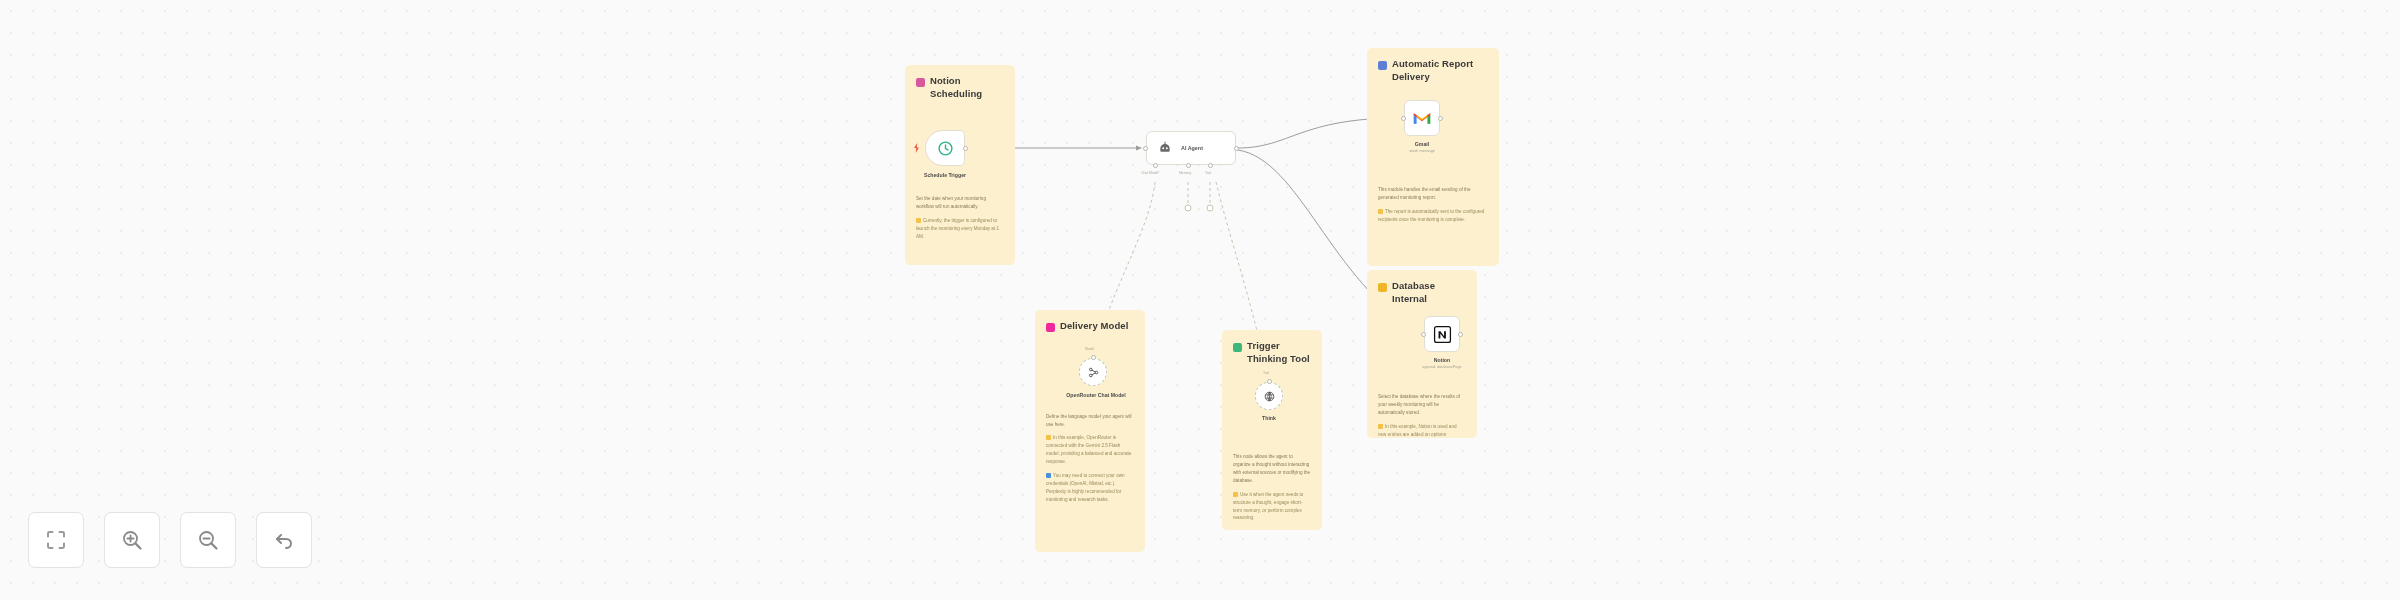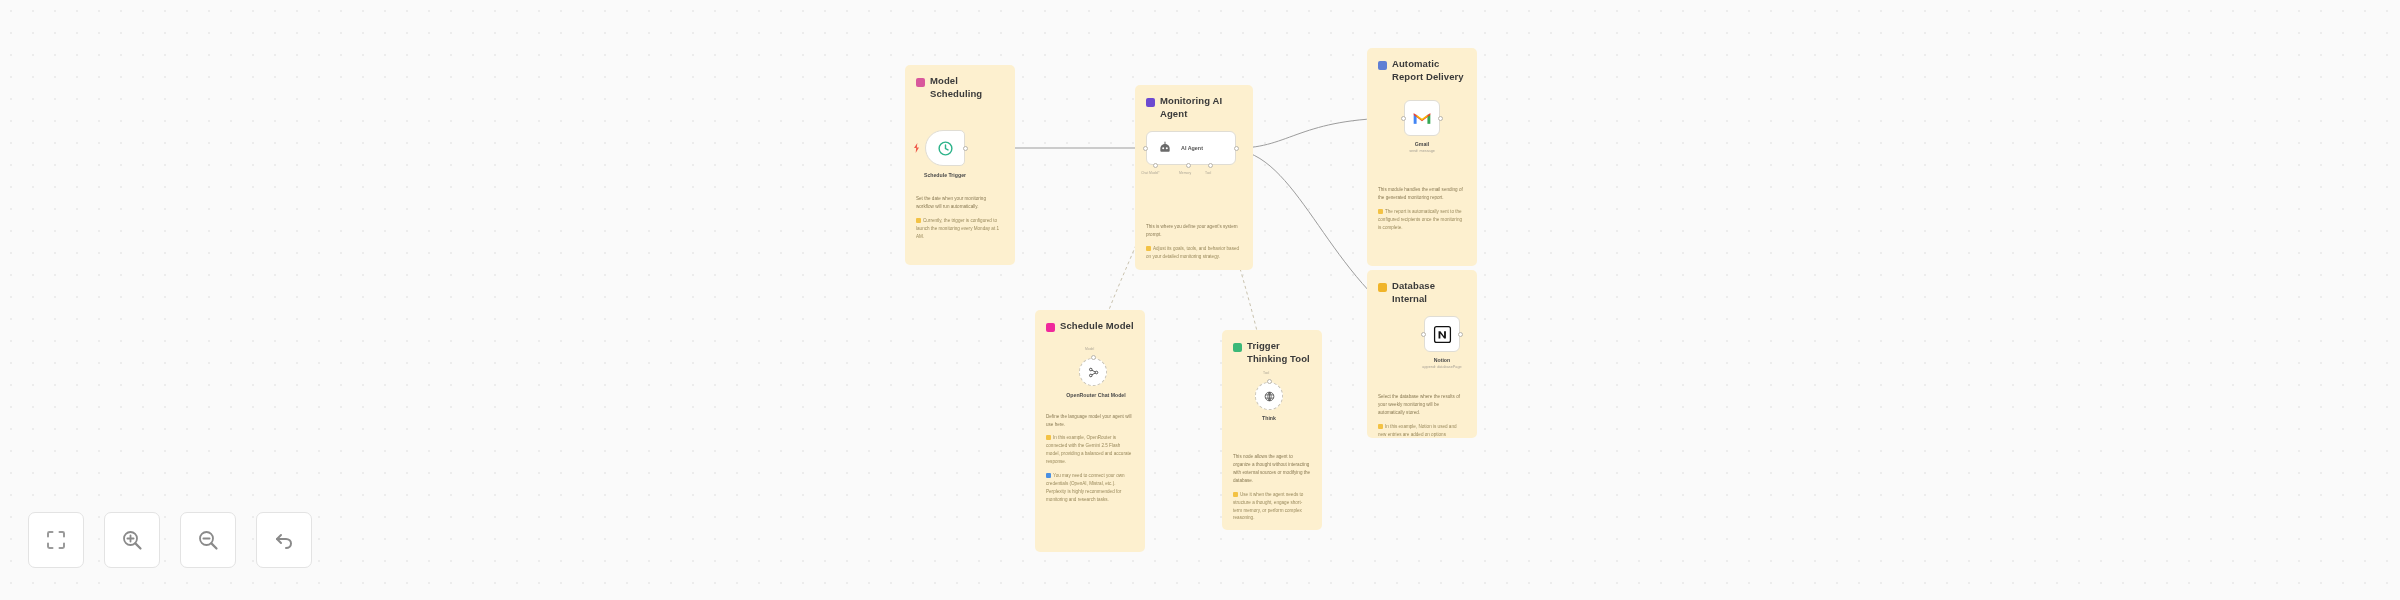--- a/index.html
+++ b/index.html
@@ -164,70 +164,60 @@
 
     <path d="M 1210 182 L 1210 205" stroke="#c9c2ae" stroke-width="1" fill="none" stroke-dasharray="3,3"></path>
     <circle cx="1210" cy="208" r="3" fill="#fff" stroke="#c9c2ae" stroke-width="1"></circle>
 
     <path d="M 1216 182 C 1230 240, 1255 310, 1268 382" stroke="#c9c2ae" stroke-width="1" fill="none" stroke-dasharray="3,3"></path>
   </svg>
 
   <div class="sticky" style="left:905px; top:65px; width:110px; height:200px;">
     <div class="sticky-head">
       <span class="sticky-emoji" style="background:#d8589c;"></span>
-      <span class="sticky-title">Model Scheduling</span>
+      <span class="sticky-title">Notion Scheduling</span>
     </div>
     <div class="sticky-body" style="margin-top:95px;">
       <p>Set the date when your monitoring workflow will run automatically.</p>
       <p class="tip"><span class="bullet-em"></span><span>Currently, the trigger is configured to launch the monitoring every Monday at 1 AM.</span></p>
     </div>
   </div>
 
   <div class="node node-trigger" style="left:925px; top:130px;">
     <svg width="17" height="17" viewBox="0 0 24 24">
       <circle cx="12" cy="12" r="9" fill="none" stroke="#2cb38a" stroke-width="2"></circle>
       <path d="M12 7 L12 12 L15.5 14" fill="none" stroke="#2cb38a" stroke-width="2" stroke-linecap="round"></path>
     </svg>
   </div>
   <div class="port" style="left:963px; top:145.5px;"></div>
   <div class="node-label" style="left:903px; top:172px; width:84px;">Schedule Trigger</div>
   <svg style="position:absolute;left:913px;top:143px;" width="7" height="10" viewBox="0 0 8 12">
     <path d="M5 0 L1 6 H3.6 L3 12 L7 5.5 H4.4 Z" fill="#f05a4a"></path>
   </svg>
 
-  <div class="sticky" style="left:1135px; top:85px; width:118px; height:185px;">
-    <div class="sticky-head">
-      <span class="sticky-emoji" style="background:#6c4ad0;"></span>
-      <span class="sticky-title">Monitoring AI Agent</span>
-    </div>
-    <div class="sticky-body" style="margin-top:103px;">
-      <p>This is where you define your agent's system prompt.</p>
-      <p class="tip"><span class="bullet-em"></span><span>Adjust its goals, tools, and behavior based on your detailed monitoring strategy.</span></p>
-    </div>
-  </div>
 
   <div class="node node-rect" style="left:1146px; top:131px;">
     <svg width="16" height="16" viewBox="0 0 24 24">
       <path d="M5 13 C5 8.5 8.5 6 12 6 C15.5 6 19 8.5 19 13 L19 16 C19 17 18.2 17.7 17.2 17.7 L6.8 17.7 C5.8 17.7 5 17 5 16 Z" fill="#6b6b6b"></path>
       <circle cx="9.3" cy="12.4" r="1.5" fill="#fff"></circle>
       <circle cx="14.7" cy="12.4" r="1.5" fill="#fff"></circle>
       <path d="M12 3 L12 6" stroke="#6b6b6b" stroke-width="1.6" stroke-linecap="round"></path>
     </svg>
     <span class="node-title">AI Agent</span>
   </div>
   <div class="port" style="left:1143px; top:145.5px;"></div>
   <div class="port" style="left:1234px; top:145.5px;"></div>
   <div class="port" style="left:1153px; top:163px;"></div>
   <div class="port" style="left:1186px; top:163px;"></div>
   <div class="port" style="left:1208px; top:163px;"></div>
   <div class="port-label" style="left:1141px; top:171px;">Chat Model*</div>
   <div class="port-label" style="left:1179px; top:171px;">Memory</div>
   <div class="port-label" style="left:1205px; top:171px;">Tool</div>
 
-  <div class="sticky" style="left:1367px; top:48px; width:110px; height:218px;">
+  <div class="sticky" style="left:1367px; top:48px; width:132px; height:218px;">
     <div class="sticky-head">
       <span class="sticky-emoji" style="background:#5f7fd4;"></span>
       <span class="sticky-title">Automatic Report Delivery</span>
     </div>
     <div class="sticky-body" style="margin-top:103px;">
       <p>This module handles the email sending of the generated monitoring report.</p>
       <p class="tip"><span class="bullet-em"></span><span>The report is automatically sent to the configured recipients once the monitoring is complete.</span></p>
     </div>
   </div>
 
@@ -263,21 +253,21 @@
     </svg>
   </div>
   <div class="port" style="left:1421px; top:331.5px;"></div>
   <div class="port" style="left:1458px; top:331.5px;"></div>
   <div class="node-label" style="left:1402px; top:357px; width:80px;">Notion</div>
   <div class="node-sublabel" style="left:1402px; top:365px; width:80px;">append: databasePage</div>
 
   <div class="sticky" style="left:1035px; top:310px; width:110px; height:242px;">
     <div class="sticky-head">
       <span class="sticky-emoji" style="background:#f0299c;"></span>
-      <span class="sticky-title">Schedule Model</span>
+      <span class="sticky-title">Delivery Model</span>
     </div>
     <div class="sticky-body" style="margin-top:80px;">
       <p>Define the language model your agent will use here.</p>
       <p class="tip"><span class="bullet-em"></span><span>In this example, OpenRouter is connected with the Gemini 2.5 Flash model, providing a balanced and accurate response.</span></p>
       <p class="tip"><span class="bullet-em blue"></span><span>You may need to connect your own credentials (OpenAI, Mistral, etc.). Perplexity is highly recommended for monitoring and research tasks.</span></p>
     </div>
   </div>
 
   <div class="node node-circ" style="left:1079px; top:358px;">
     <svg width="13" height="13" viewBox="0 0 24 24">

